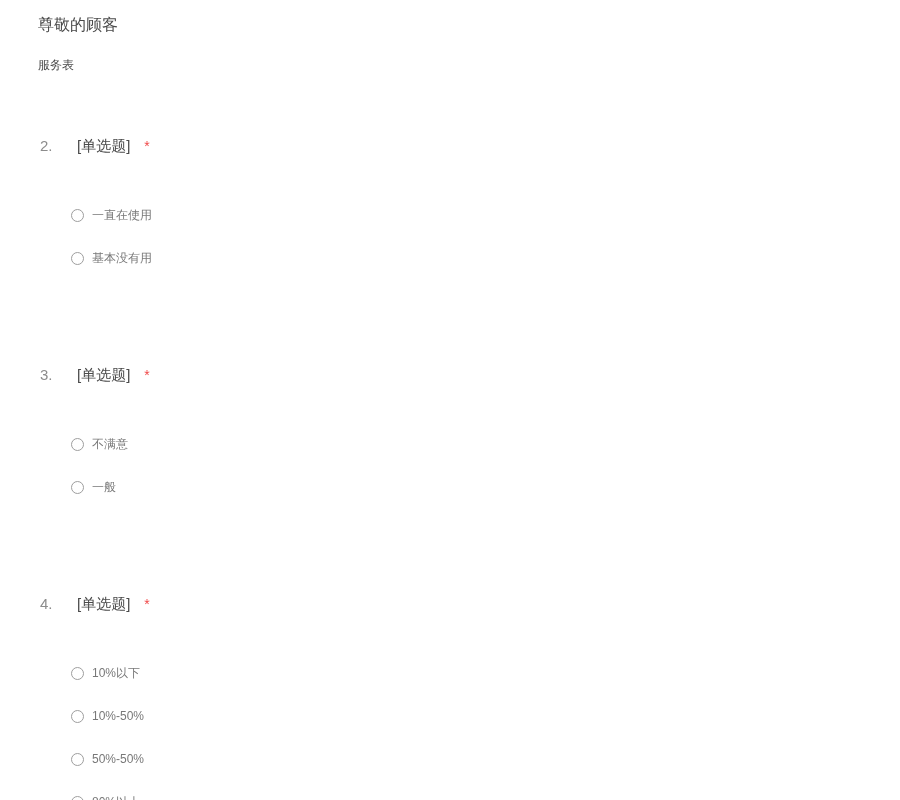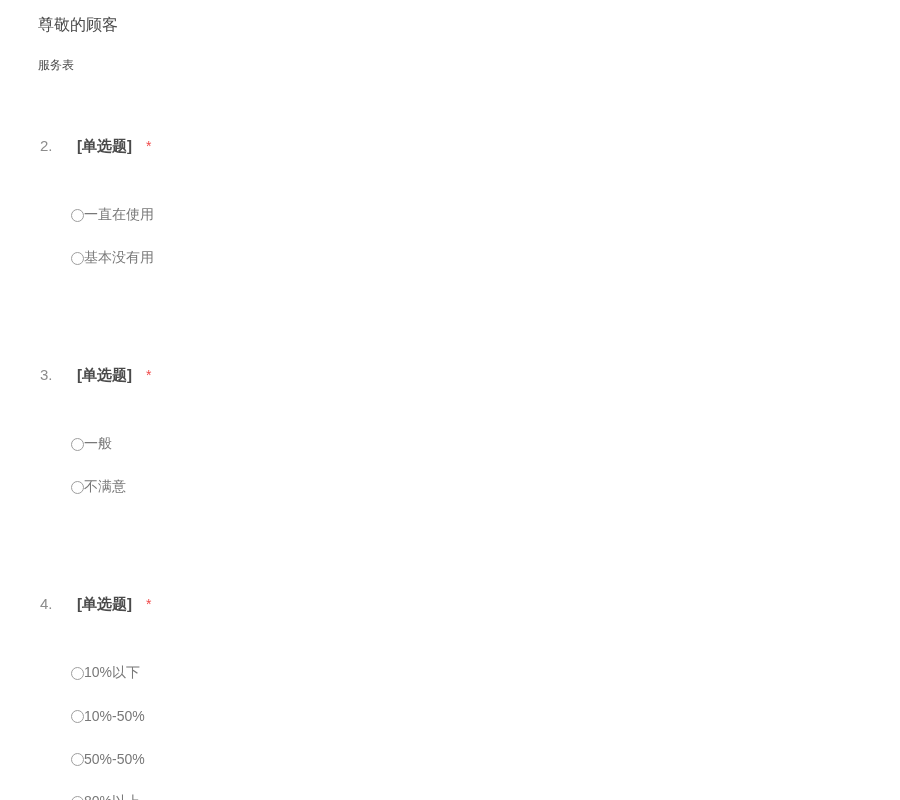--- a/index.html
+++ b/index.html
@@ -44,21 +44,20 @@
     font-size: 15px;
     line-height: 20px;
     color: var(--question_text, #4a4a4a);
   }
   .q-num {
     flex: 0 0 28px;
     color: var(--question_number, #8c8c8c);
   }
   .q-tag {
     margin-left: 9px;
-    font-weight: bold;
   }
   .q-req {
     margin-left: 14px;
     color: var(--required_mark, #f04848);
     font-size: 14px;
   }
   .options {
     margin-top: 51px;
     margin-left: 31px;
   }
@@ -72,21 +71,22 @@
   .radio {
     flex: 0 0 13px;
     width: 13px;
     height: 13px;
     box-sizing: border-box;
     border: 1px solid var(--radio_border, #9e9e9e);
     border-radius: 50%;
     background: #fff;
   }
   .opt-label {
-    font-size: 14px;
+    margin-left: 8px;
+    font-size: 12px;
     color: var(--option_text, #787878);
     white-space: nowrap;
   }
 </style>
 </head>
 <body>
 
 <div class="page">
   <div class="title">尊敬的顾客</div>
   <div class="subtitle">服务表</div>
@@ -114,26 +114,26 @@
   <section class="question" style="top: 365px;">
     <div class="q-header">
       <span class="q-num">3.</span>
       <span class="q-tag">[单选题]</span>
       <span class="q-req">*</span>
     </div>
     <div class="options">
 
   <label class="option">
     <span class="radio"></span>
-    <span class="opt-label">一般</span>
+    <span class="opt-label">不满意</span>
   </label>
 
   <label class="option">
     <span class="radio"></span>
-    <span class="opt-label">不满意</span>
+    <span class="opt-label">一般</span>
   </label>
 </div>
   </section>
 
   <section class="question" style="top: 594px;">
     <div class="q-header">
       <span class="q-num">4.</span>
       <span class="q-tag">[单选题]</span>
       <span class="q-req">*</span>
     </div>

